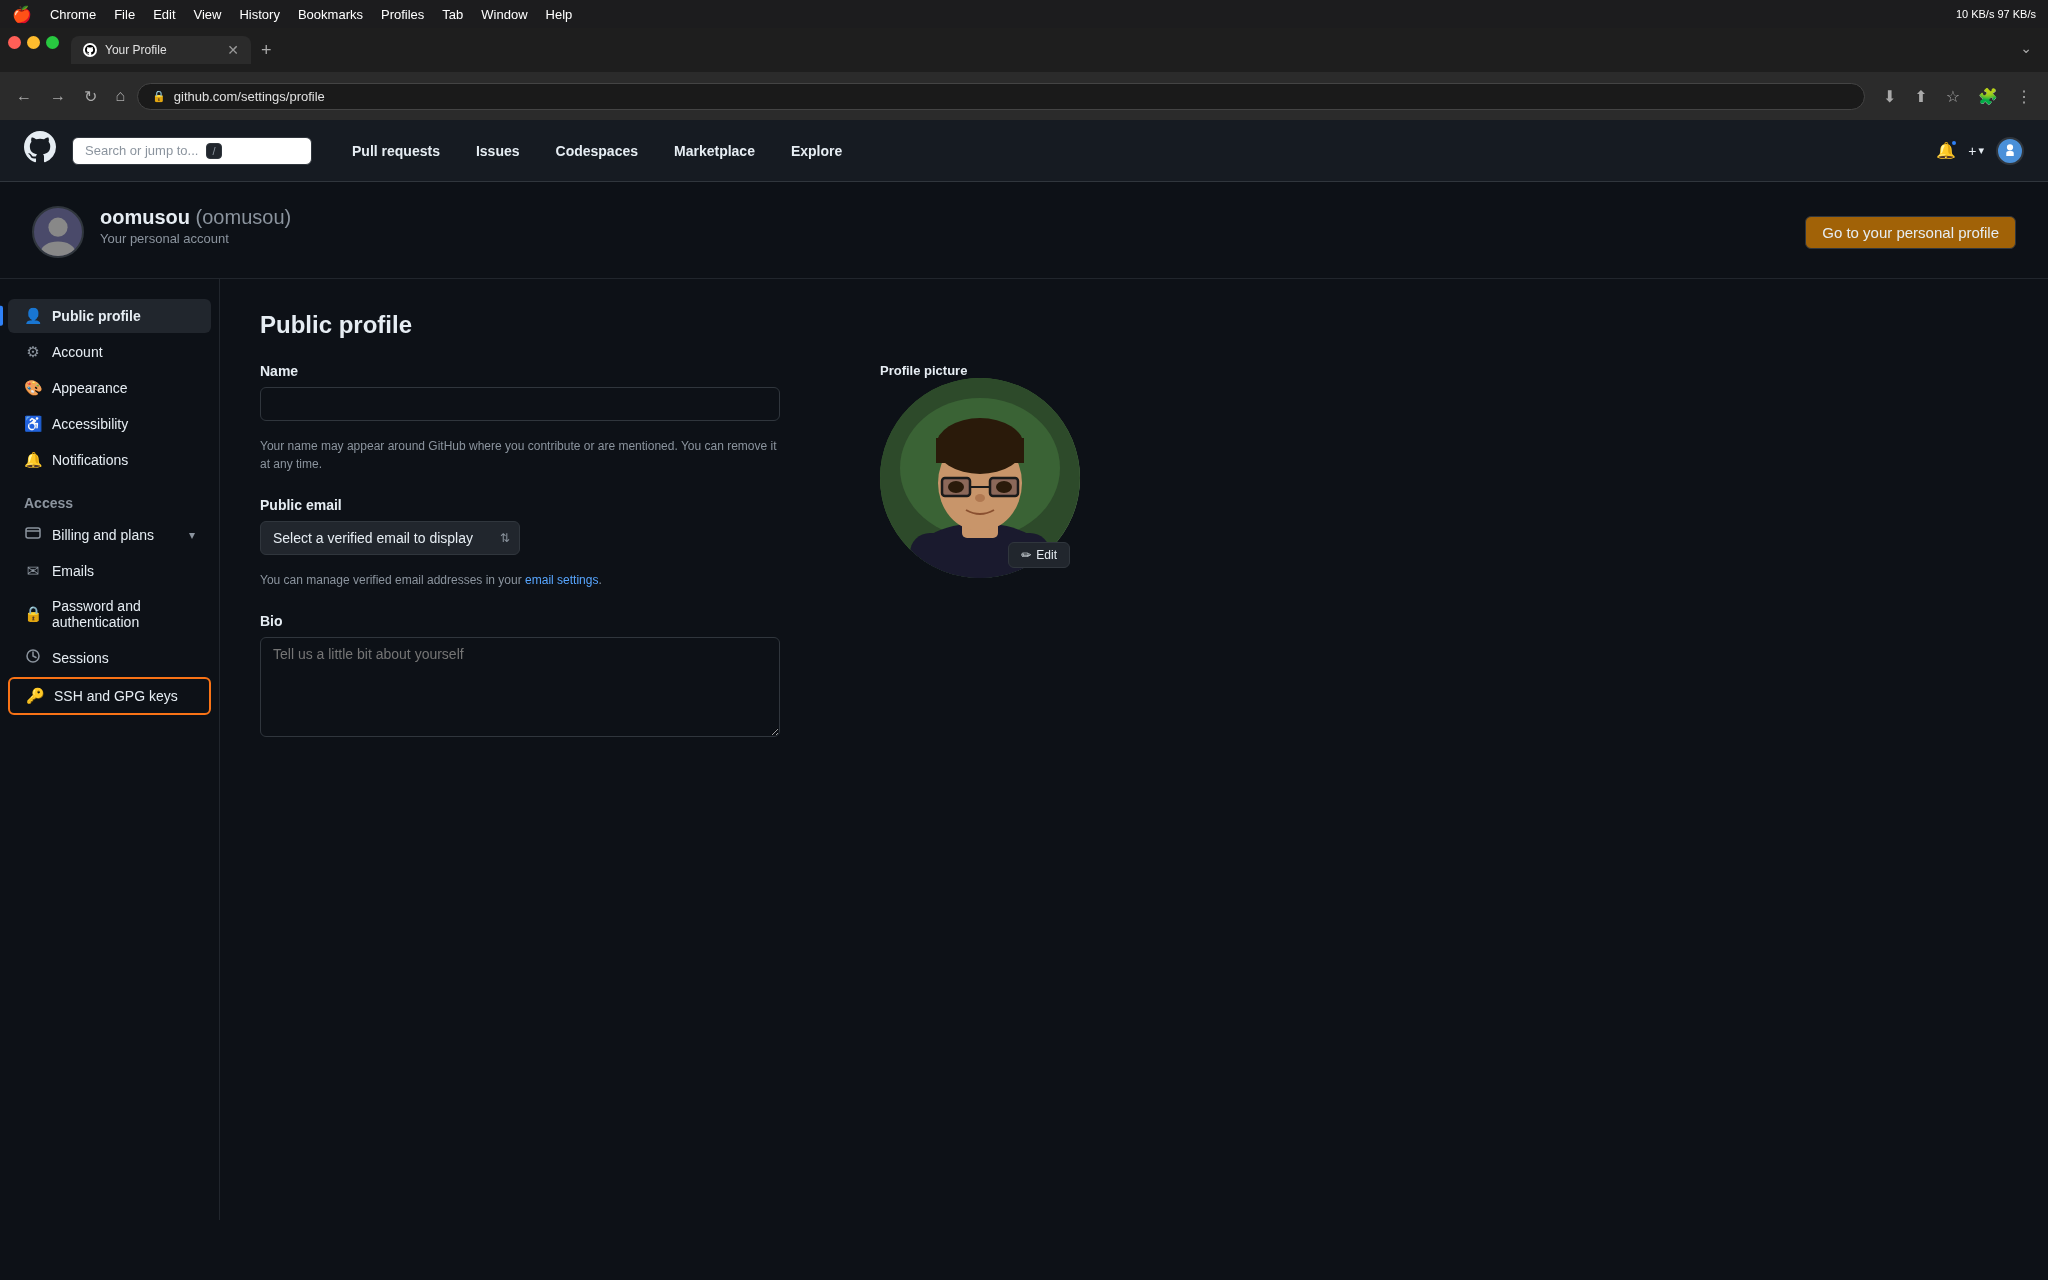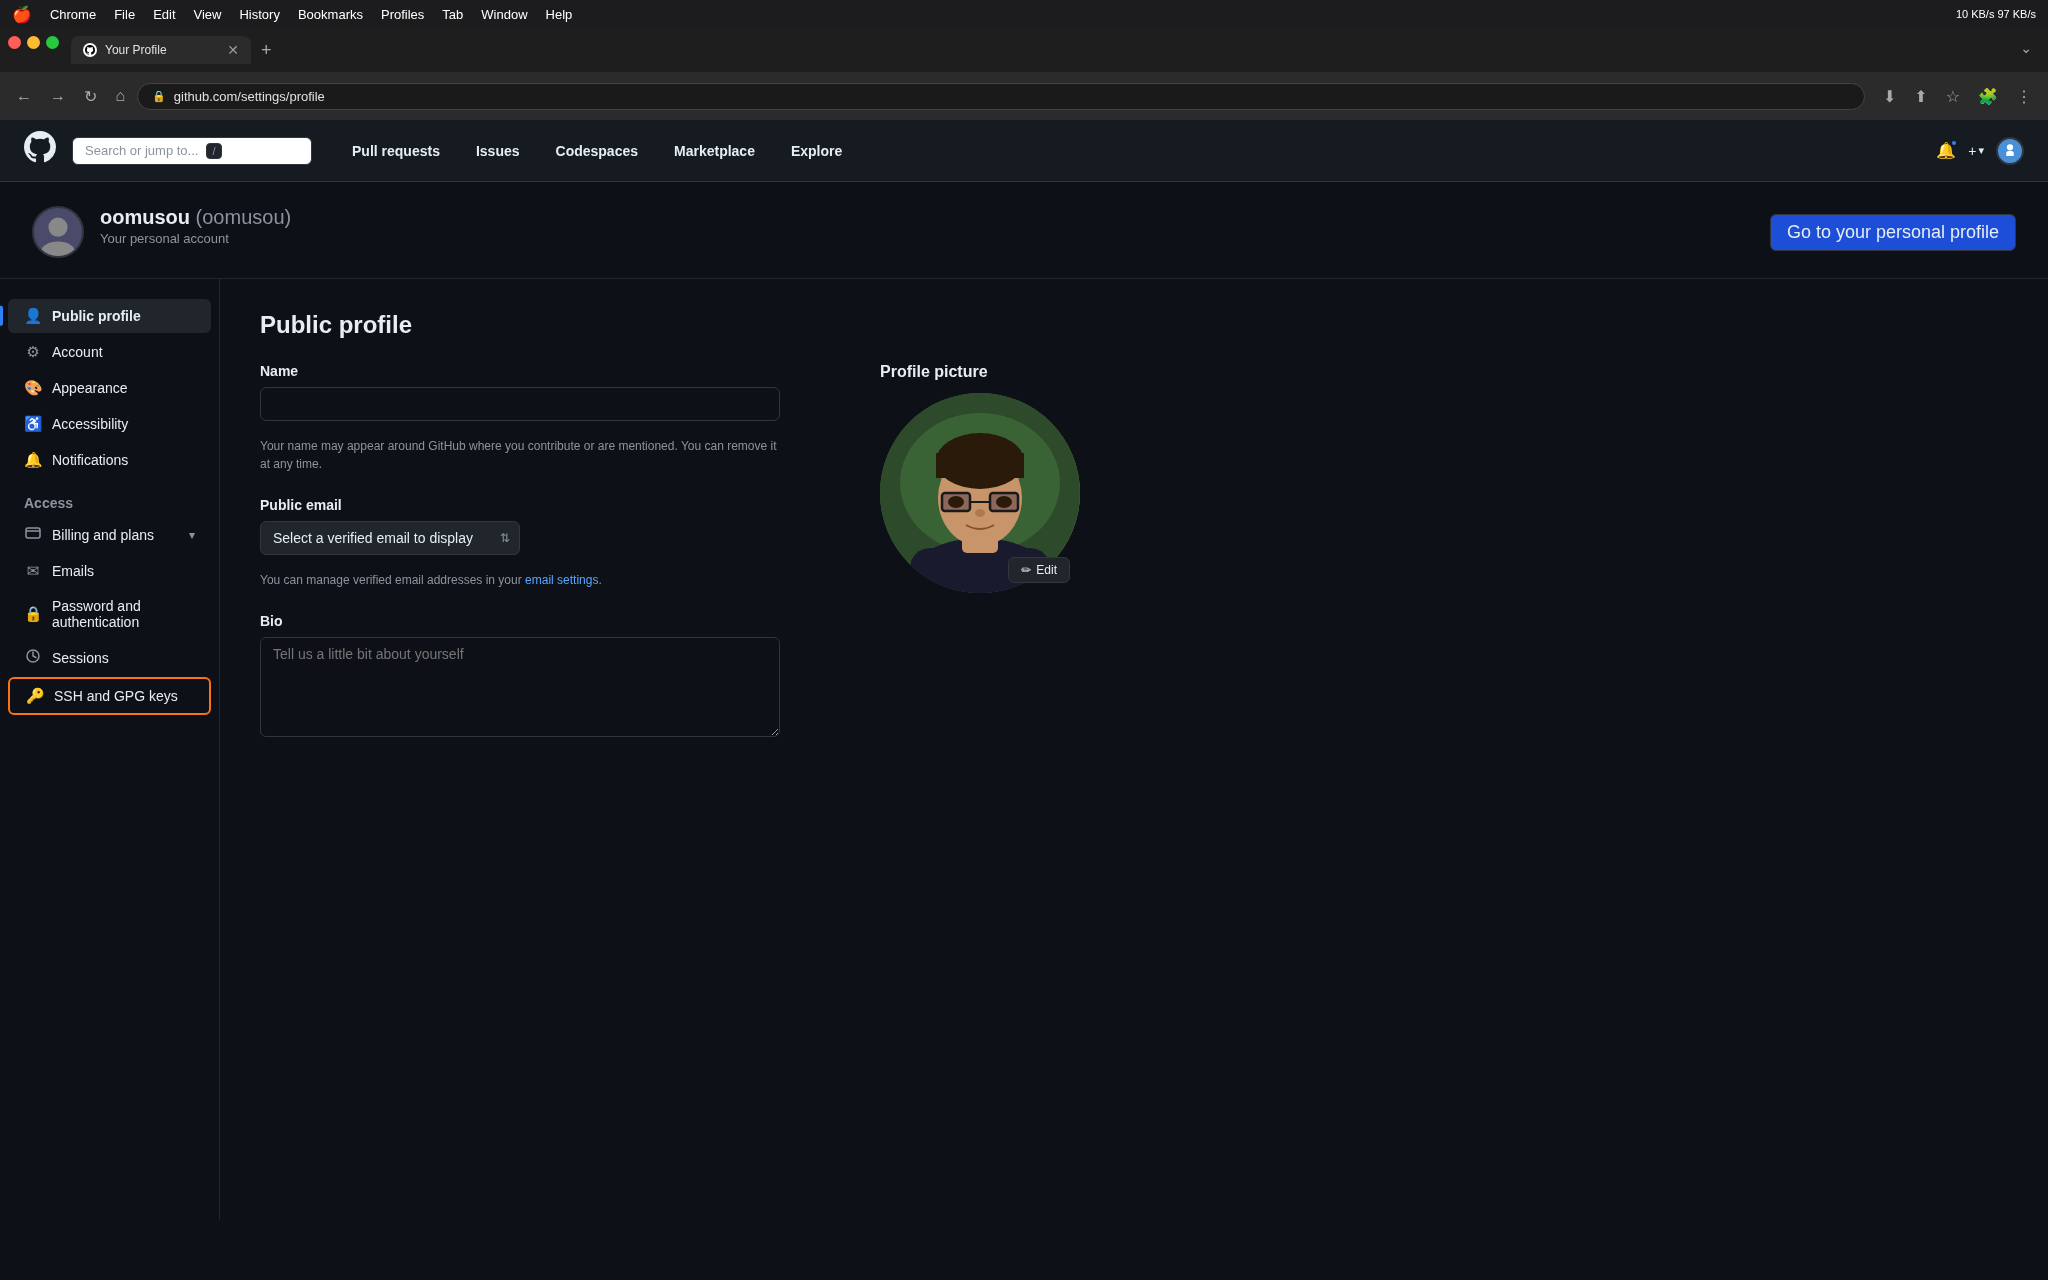--- a/index.html
+++ b/index.html
@@ -162,26 +162,26 @@
       background: #4a4a6a;
       display: flex; align-items: center; justify-content: center;
       font-size: 20px;
       overflow: hidden;
       border: 2px solid #30363d;
     }
     .user-name { font-size: 20px; font-weight: 600; color: #e6edf3; }
     .user-name-secondary { color: #8b949e; font-weight: 400; }
     .user-subtext { color: #8b949e; font-size: 13px; margin-top: 2px; }
     .go-to-profile-btn {
-      background: #1d4ed8;
+      background: #a16207;
       border: 1px solid #30363d;
       color: #e6edf3;
       padding: 7px 16px;
       border-radius: 6px;
-      font-size: 18px;
+      font-size: 15px;
       cursor: pointer;
       font-weight: 500;
     }
 
     
     .main-content {
       display: flex;
       flex: 1;
       background: #0d1117;
     }
@@ -318,24 +318,23 @@
 
     
     .email-link { color: #58a6ff; cursor: pointer; }
 
     
     .profile-picture-section {
       margin-left: 60px;
       flex-shrink: 0;
     }
     .profile-picture-label {
-      font-size: 16px;
+      font-size: 13px;
       font-weight: 600;
       color: #e6edf3;
-      margin-bottom: 12px;
     }
     .profile-picture-container {
       position: relative;
       width: 200px;
       height: 200px;
     }
     .profile-picture-circle {
       width: 200px;
       height: 200px;
       border-radius: 50%;

